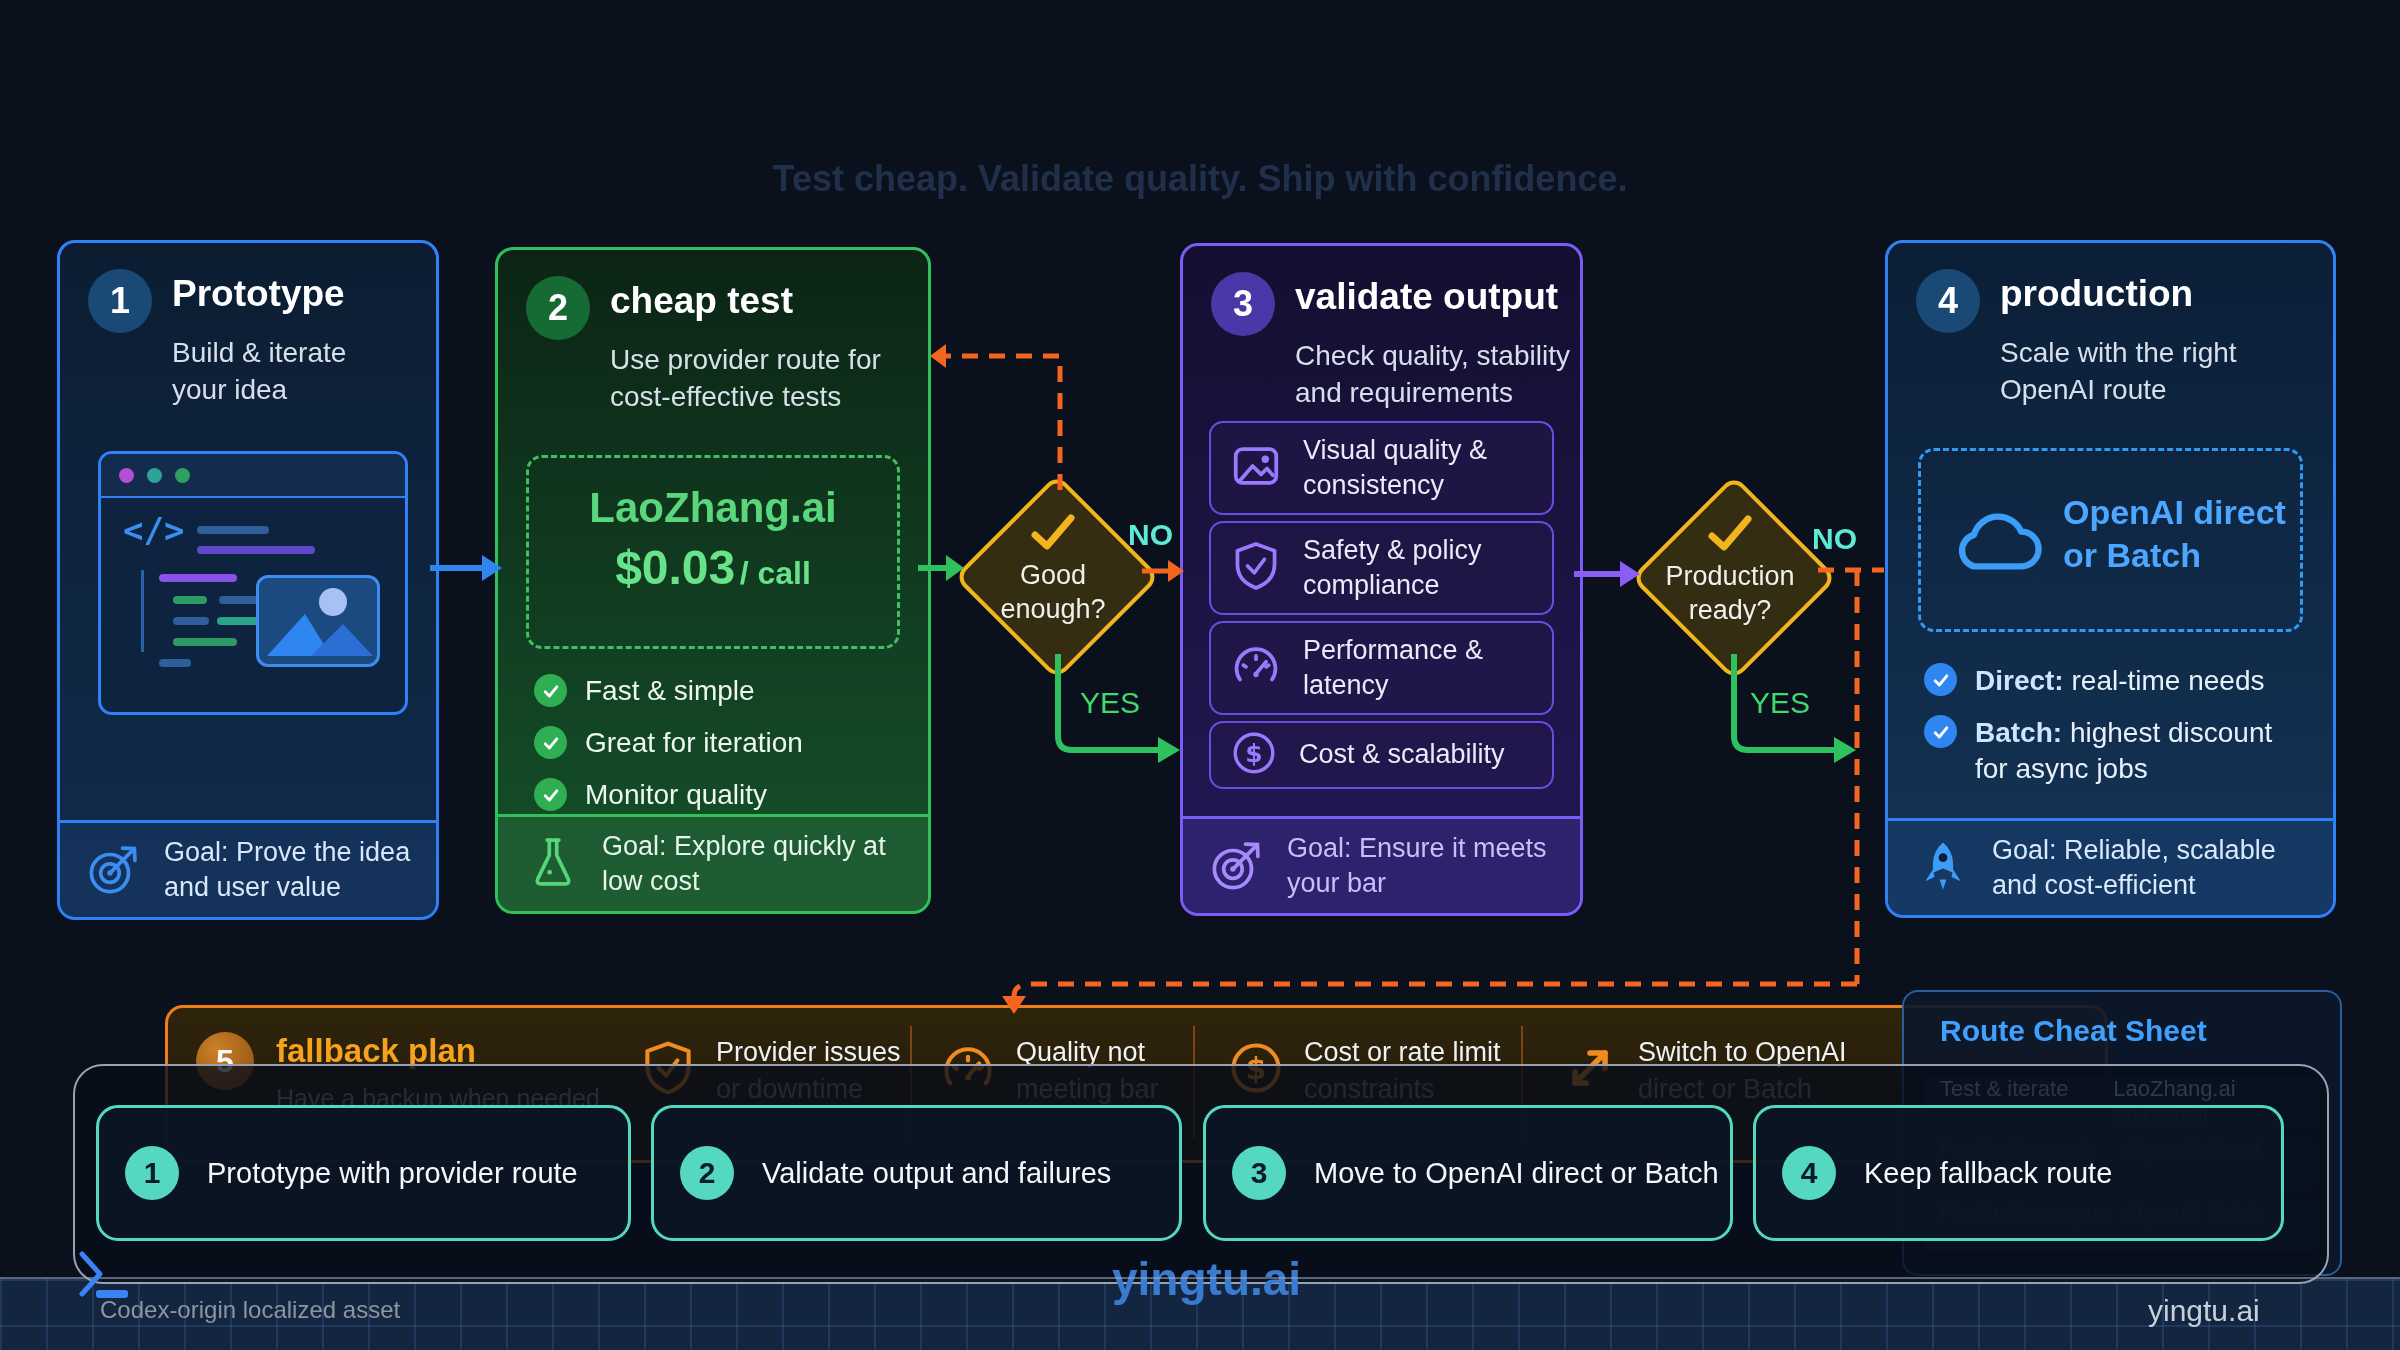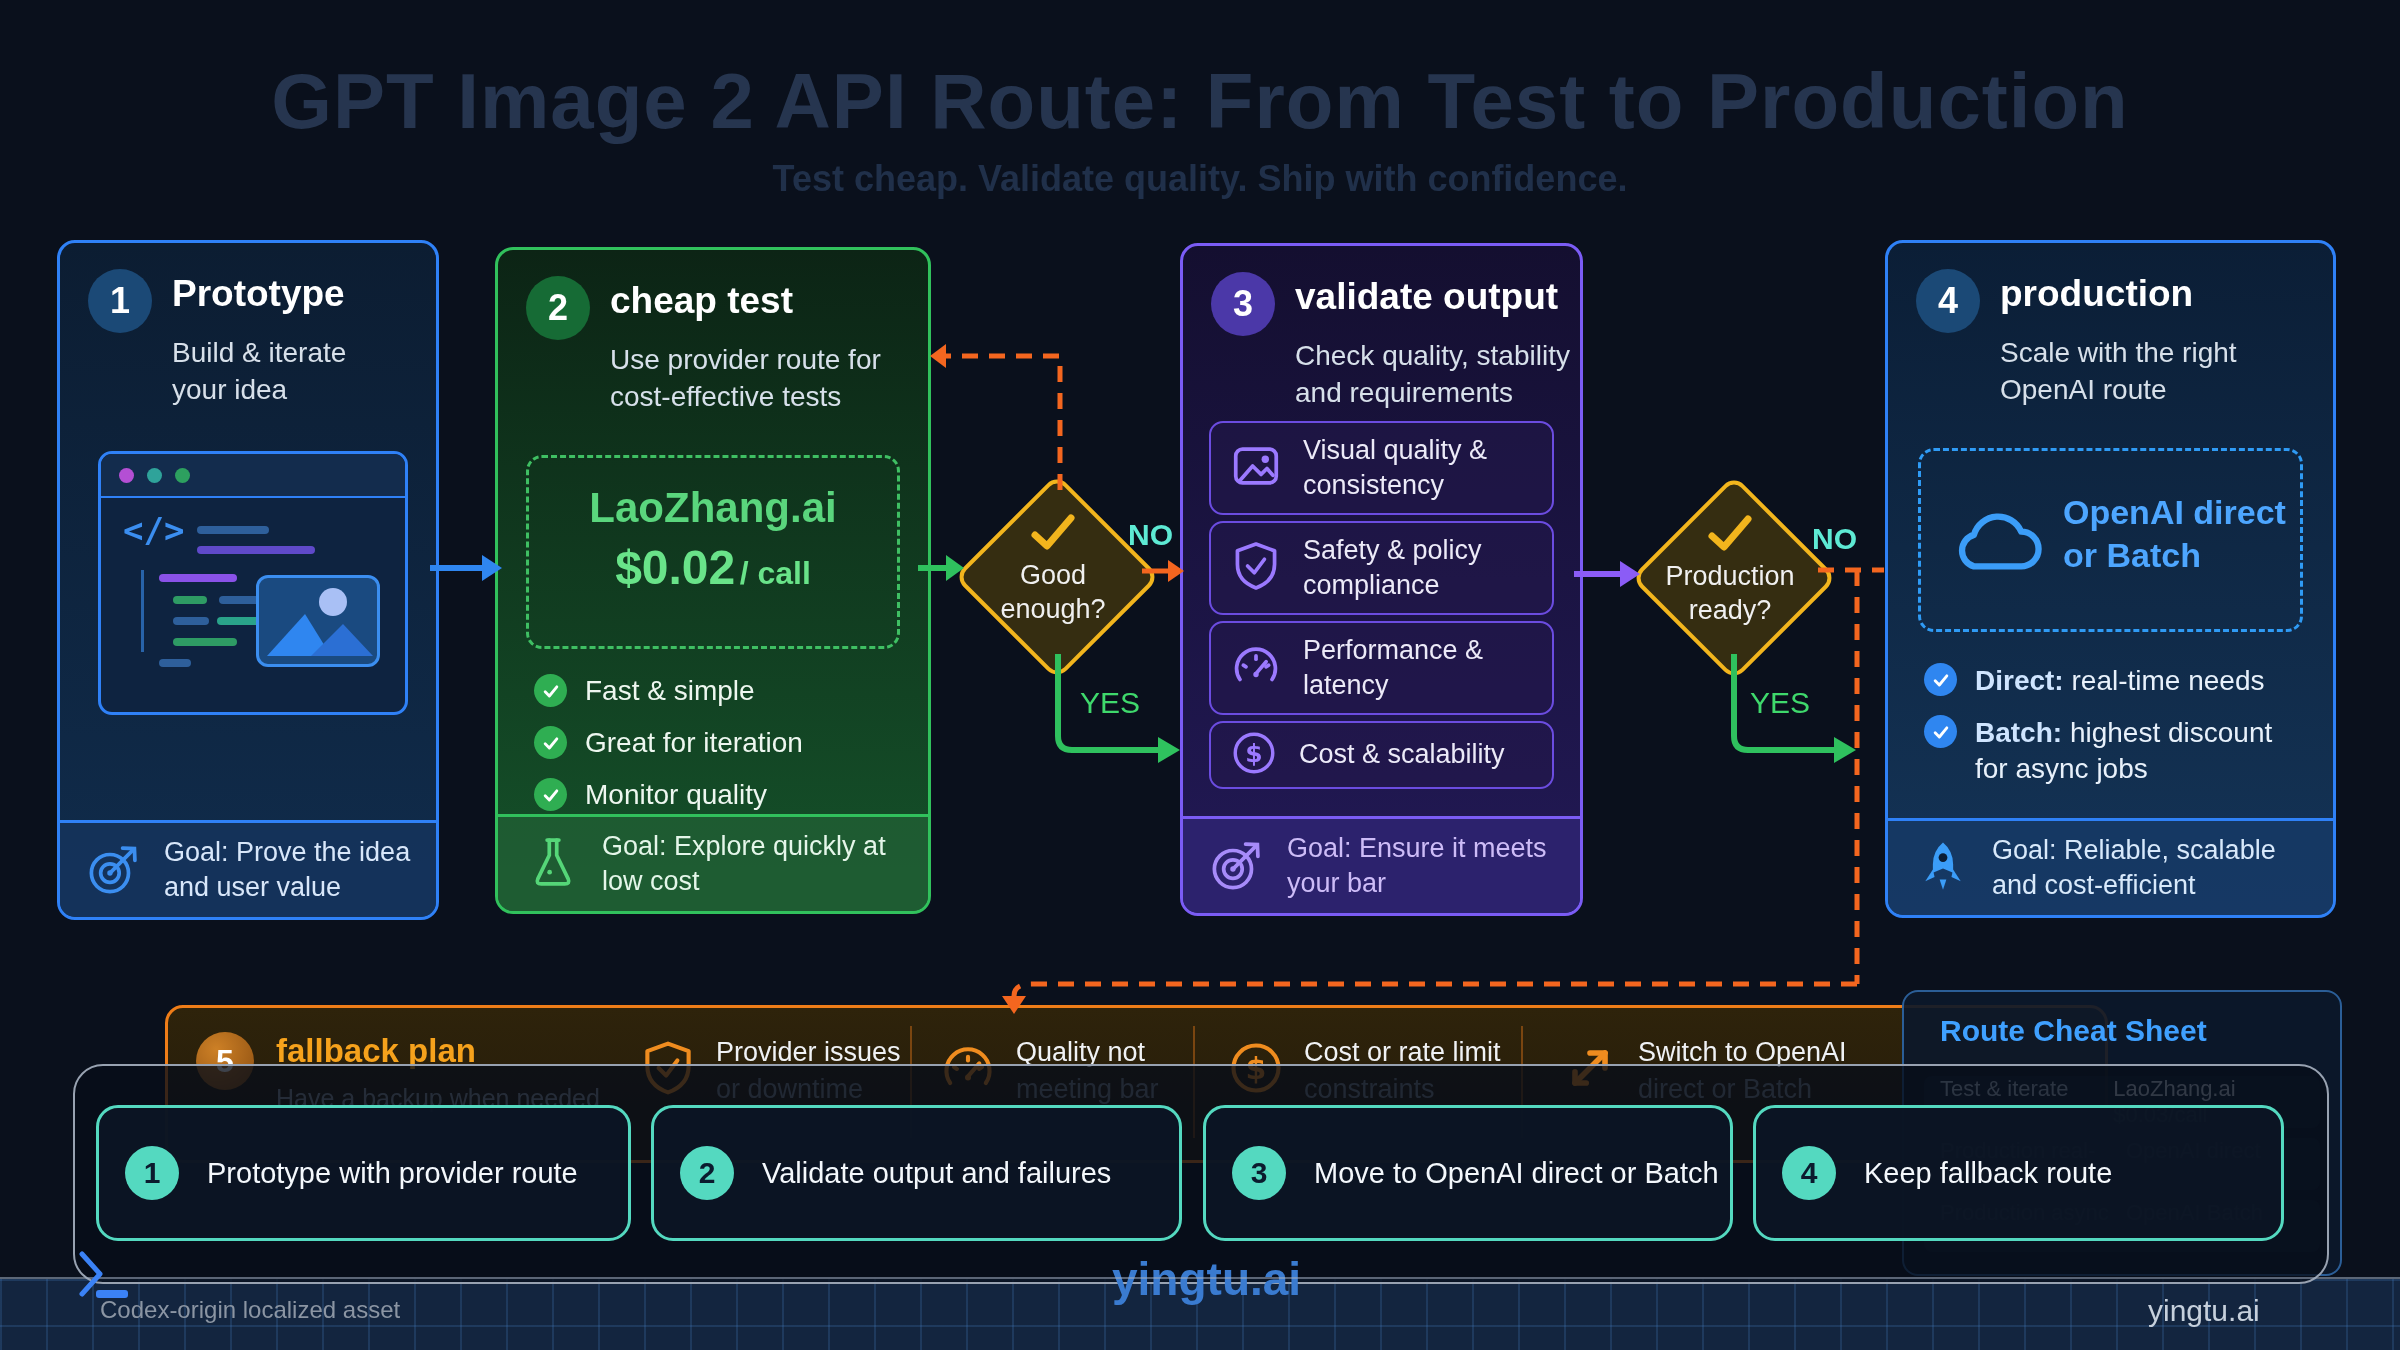--- a/index.html
+++ b/index.html
@@ -111,21 +111,20 @@
   #foot-dash{left:96px;top:1290px;width:32px;height:8px;border-radius:3px;background:#3b82f6;z-index:6;}
   #foot-note{left:100px;top:1296px;font-size:24px;color:#8b95a3;z-index:6;}
 </style>
 </head>
 <body>
 
 <div id="stage">
 
   <div id="grid-band" class="abs"></div>
 
-  <div id="ghost-title" class="abs ghost">GPT Image 2 API Route: From Test to Production</div>
   <div id="ghost-sub" class="abs ghost">Test cheap. Validate quality. Ship with confidence.</div>
 
 
   <div id="box1" class="abs stepbox">
     <div class="abs badge" style="background:#1b4976;">1</div>
     <div class="abs box-title">Prototype</div>
     <div class="abs box-sub" style="width:230px;">Build &amp; iterate your idea</div>
 
     <div id="code-win" class="abs">
       <div id="code-bar" class="abs">
@@ -168,21 +167,21 @@
   </div>
 
   <div id="box2" class="abs stepbox">
     <div class="abs badge" style="background:#166b35;">2</div>
     <div class="abs box-title">cheap test</div>
     <div class="abs box-sub" style="width:290px;">Use provider route for cost-effective tests</div>
 
     <div id="price-panel" class="abs">
       <div id="provider-name">LaoZhang.ai</div>
       <div id="price-row">
-        <span id="price-val">$0.02</span>
+        <span id="price-val">$0.03</span>
         <span id="price-unit">/ call</span>
       </div>
     </div>
 
     <div class="abs g-bullet" style="top:424px;">
       <span class="chk" style="background:#2fae52;">
         <svg width="20" height="20" viewBox="0 0 24 24" fill="none" stroke="#fff" stroke-width="3.4" stroke-linecap="round" stroke-linejoin="round">
             <polyline points="5,13 10,18 19,7"></polyline>
           </svg>
       </span>

